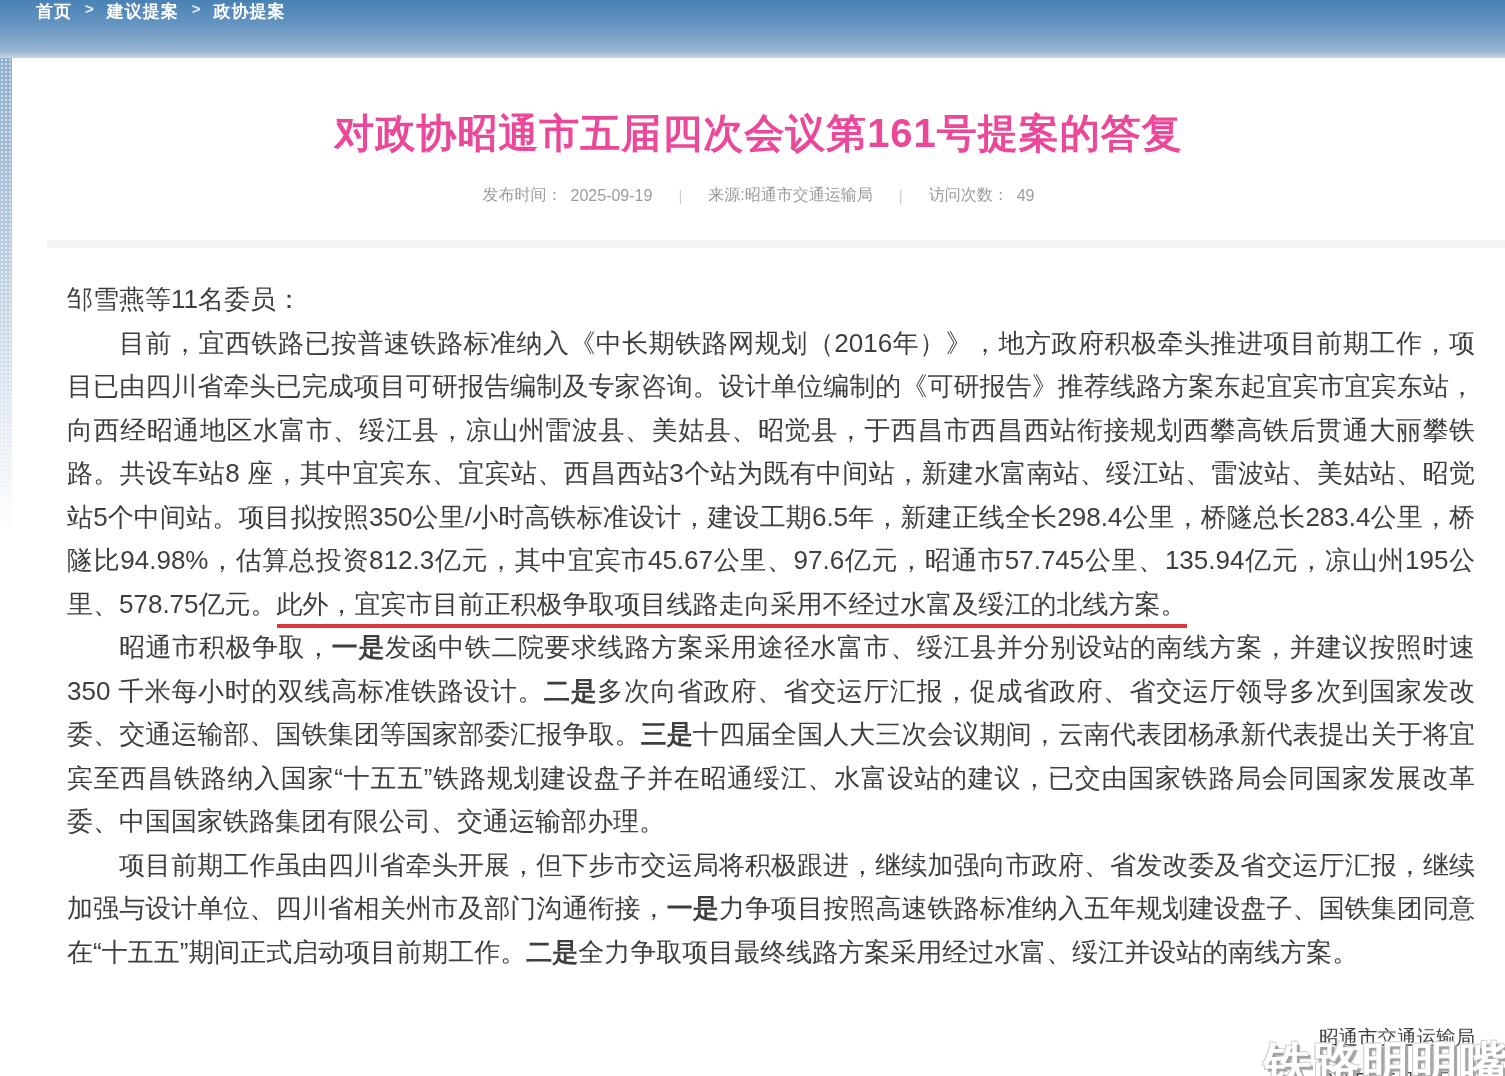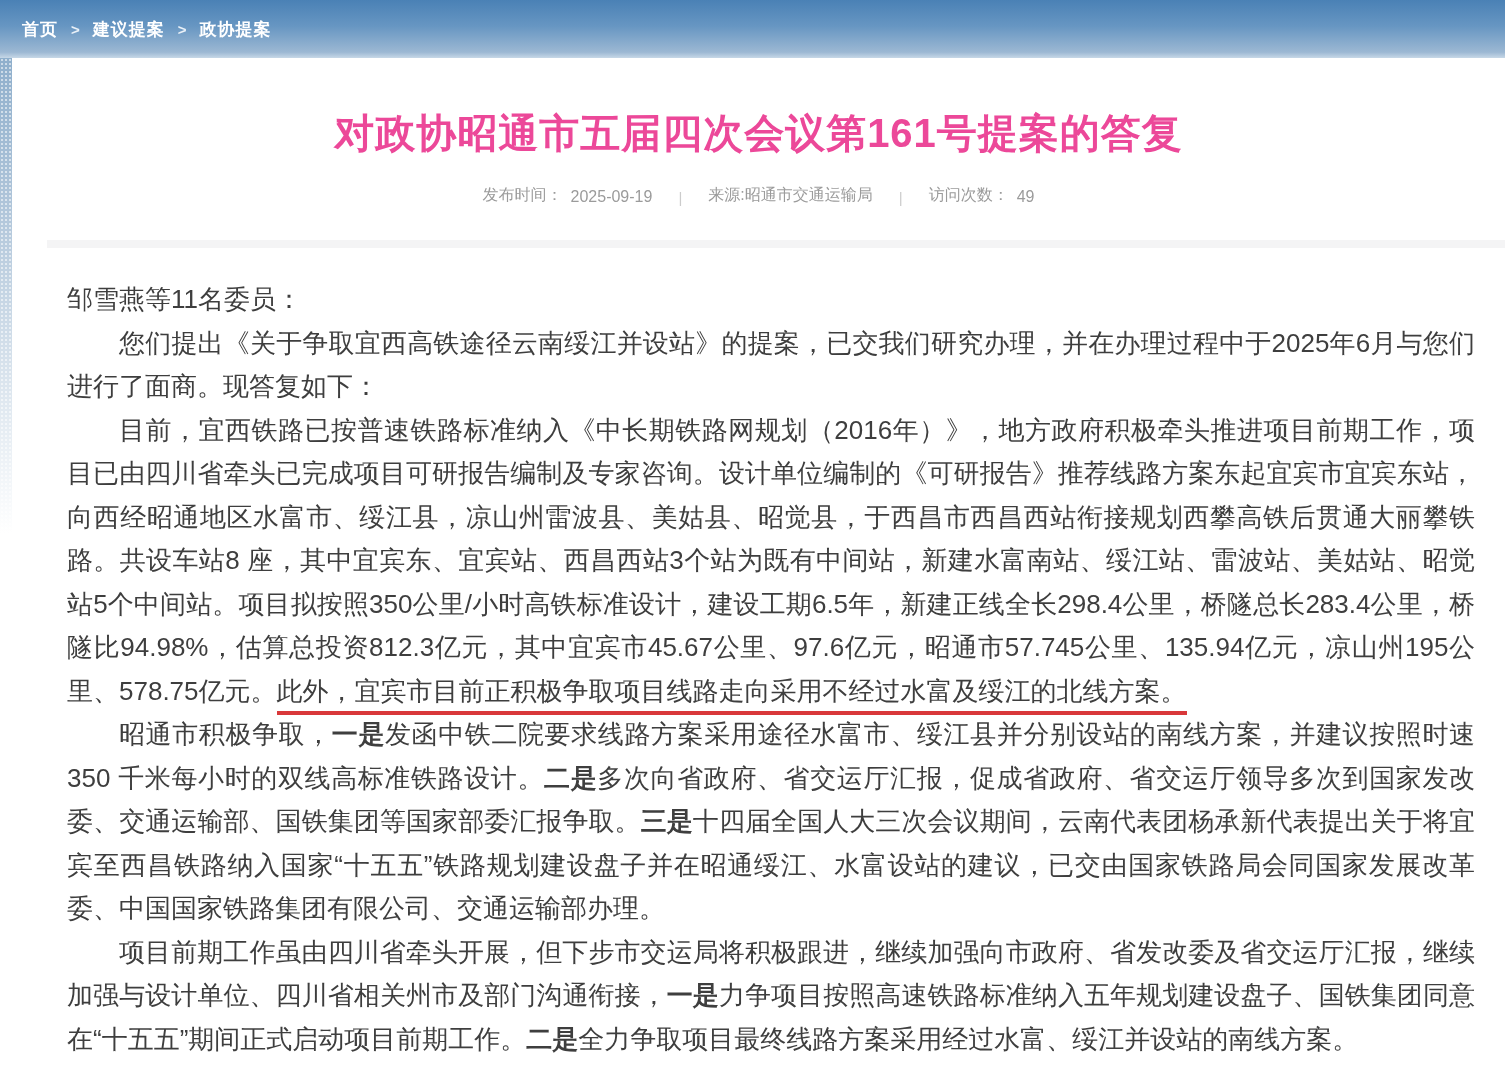--- a/index.html
+++ b/index.html
@@ -5,21 +5,21 @@
   html,body{margin:0;padding:0;}
   body{
     width:1505px;height:1076px;overflow:hidden;background:#ffffff;
     font-family:"Liberation Sans","DejaVu Sans",sans-serif;
     -webkit-font-smoothing:antialiased;
   }
   
   .crumbbar{
     height:58px;width:100%;
     background:linear-gradient(to bottom,#4a81b5 0%,#6796c2 45%,#9cb8d3 90%,#c7d8e7 100%);
-    display:flex;align-items:center;padding-left:22px;box-sizing:border-box;
+    display:flex;align-items:flex-start;padding-left:36px;box-sizing:border-box;
   }
   .crumbbar .crumb{
     color:#ffffff;font-size:17px;font-weight:700;letter-spacing:1px;
     cursor:pointer;text-decoration:none;
   }
   .crumbbar .sep{
     color:#eaf1f8;font-size:15px;font-weight:700;margin:0 13px;
   }
   
   .leftstrip{
@@ -28,21 +28,21 @@
       radial-gradient(rgba(255,255,255,.55) 1px, transparent 1.2px) 0 0/4px 4px,
       linear-gradient(to bottom,#8fafcc 0%,#aec4d9 25%,#d7e2ec 55%,#ffffff 85%);
   }
   
   .card{margin-left:12px;background:#fff;}
   .title{
     text-align:center;margin:48px 40px 0 40px;
     font-size:40px;font-weight:700;color:#ec4899;letter-spacing:1px;
   }
   .meta{
-    margin-top:24px;display:flex;justify-content:center;align-items:flex-end;
+    margin-top:24px;display:flex;justify-content:center;align-items:center;
     font-size:16px;color:#9b9b9b;
   }
   .meta .lab{color:#9b9b9b;}
   .meta .gap{margin-left:8px;}
   .meta .bar{color:#cccccc;margin:0 26px;font-size:15px;}
   .divider{
     margin-top:34px;margin-left:35px;height:8px;background:#f4f4f5;
   }
   
   .body-text{
@@ -92,21 +92,20 @@
     <span>昭通市交通运输局</span>
     <span class="bar">|</span>
     <span class="lab">访问次数：</span>
     <span class="gap">49</span>
   </div>
 
   <div class="divider"></div>
 
   <div class="body-text">
       <p class=""><span>邹雪燕等11名委员：</span></p>
-      <p class="indent"><span>您们提出《关于争取宜西高铁途径云南绥江并设站》的提案，已交我们研究办理，并在办理过程中于2025年6月与您们进行了面商。现答复如下：</span></p>
       <p class="indent"><span>目前，宜西铁路已按普速铁路标准纳入《中长期铁路网规划（2016年）》，地方政府积极牵头推进项目前期工作，项目已由四川省牵头已完成项目可研报告编制及专家咨询。设计单位编制的《可研报告》推荐线路方案东起宜宾市宜宾东站，向西经昭通地区水富市、绥江县，凉山州雷波县、美姑县、昭觉县，于西昌市西昌西站衔接规划西攀高铁后贯通大丽攀铁路。共设车站8 座，其中宜宾东、宜宾站、西昌西站3个站为既有中间站，新建水富南站、绥江站、雷波站、美姑站、昭觉站5个中间站。项目拟按照350公里/小时高铁标准设计，建设工期6.5年，新建正线全长298.4公里，桥隧总长283.4公里，桥隧比94.98%，估算总投资812.3亿元，其中宜宾市45.67公里、97.6亿元，昭通市57.745公里、135.94亿元，凉山州195公里、578.75亿元。</span><span class="redline">此外，宜宾市目前正积极争取项目线路走向采用不经过水富及绥江的北线方案。</span></p>
       <p class="indent"><span>昭通市积极争取，</span><span class="bold">一是</span><span>发函中铁二院要求线路方案采用途径水富市、绥江县并分别设站的南线方案，并建议按照时速 350 千米每小时的双线高标准铁路设计。</span><span class="bold">二是</span><span>多次向省政府、省交运厅汇报，促成省政府、省交运厅领导多次到国家发改委、交通运输部、国铁集团等国家部委汇报争取。</span><span class="bold">三是</span><span>十四届全国人大三次会议期间，云南代表团杨承新代表提出关于将宜宾至西昌铁路纳入国家“十五五”铁路规划建设盘子并在昭通绥江、水富设站的建议，已交由国家铁路局会同国家发展改革委、中国国家铁路集团有限公司、交通运输部办理。</span></p>
       <p class="indent"><span>项目前期工作虽由四川省牵头开展，但下步市交运局将积极跟进，继续加强向市政府、省发改委及省交运厅汇报，继续加强与设计单位、四川省相关州市及部门沟通衔接，</span><span class="bold">一是</span><span>力争项目按照高速铁路标准纳入五年规划建设盘子、国铁集团同意在“十五五”期间正式启动项目前期工作。</span><span class="bold">二是</span><span>全力争取项目最终线路方案采用经过水富、绥江并设站的南线方案。</span></p>
     </div>
 
   <div class="signature">
     <div class="sig-org">昭通市交通运输局</div>
     <div class="sig-date">2025年5月17日</div>
     <div class="watermark">铁路明明嘴</div>
   </div>

